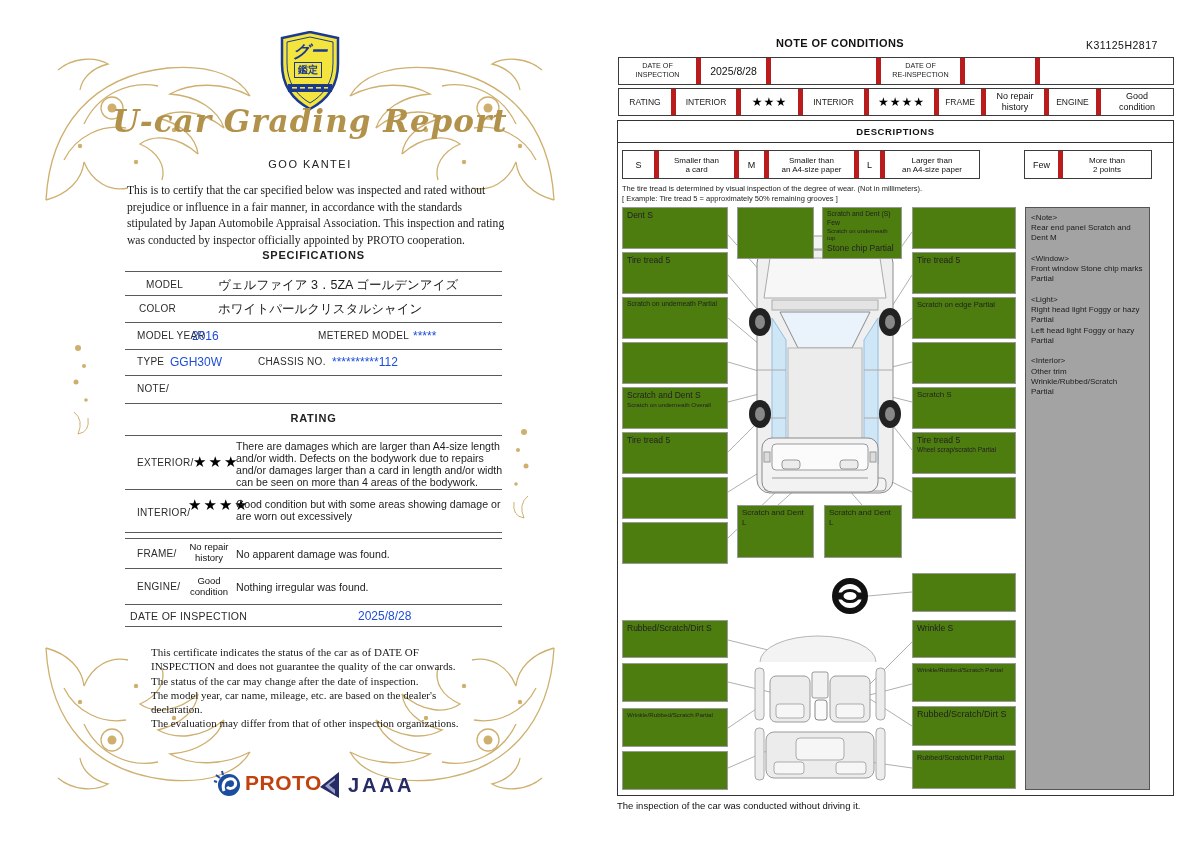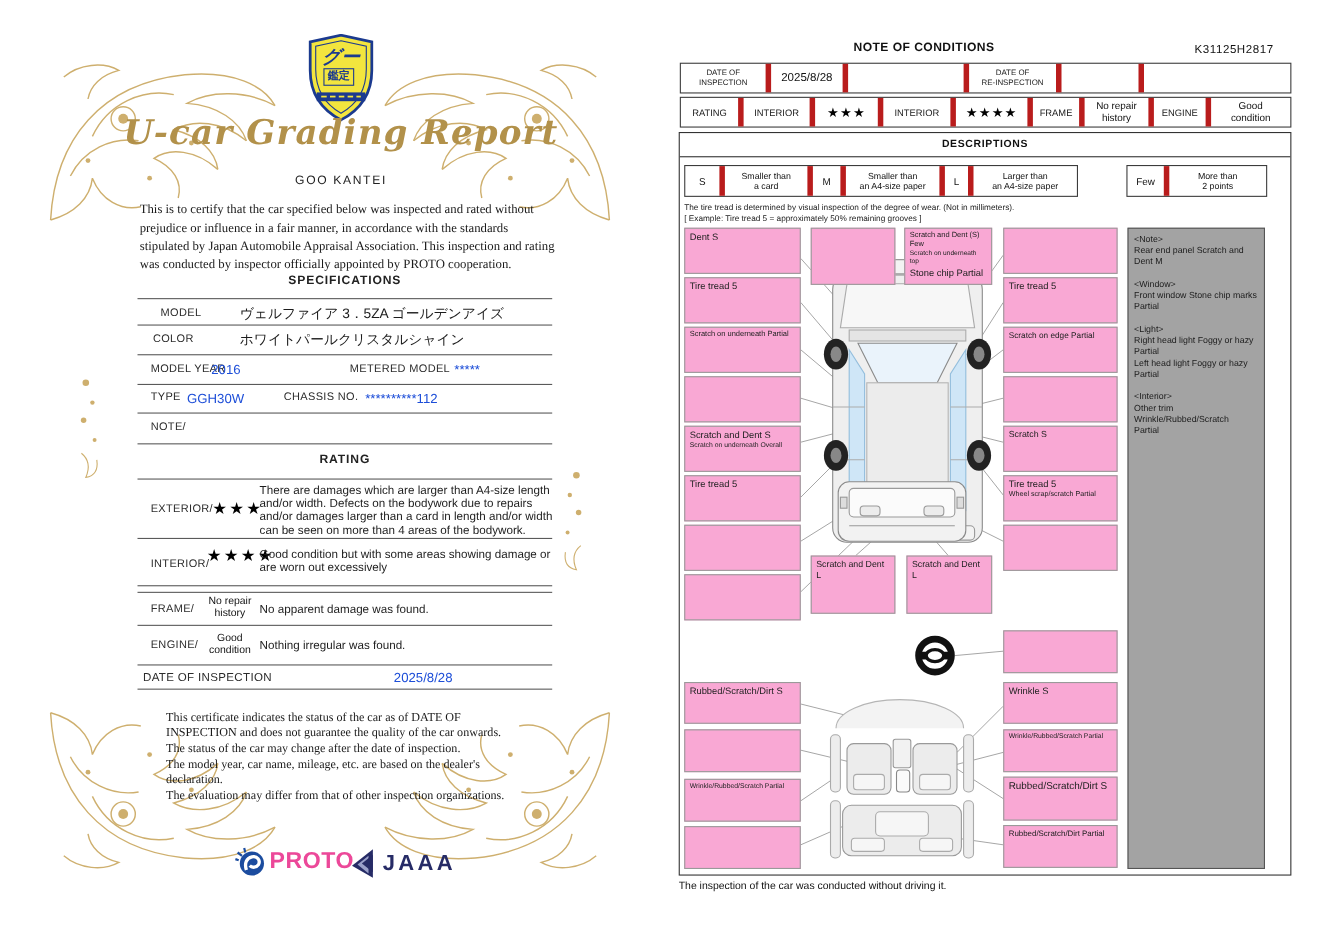--- a/index.html
+++ b/index.html
@@ -23,21 +23,21 @@
   .rp{font-family:"Liberation Sans",sans-serif;}
   .tbl{display:flex;border:1px solid #3c3c3c;background:#fff;}
   .cell{border-right:5px solid #b91c1c;display:flex;align-items:center;justify-content:center;
         box-sizing:border-box;}
   .cell:last-child{border-right:none;}
   .cell-lab{font-size:7.2px;color:#222;line-height:1.2;text-align:center;}
   .cell-val{font-size:10.5px;color:#111;}
   .cell-rt{font-size:8.5px;color:#222;}
   .cell-stars{font-size:12px;letter-spacing:1px;color:#000;}
   .cell-cond{font-size:9px;line-height:1.2;text-align:center;color:#111;}
-  .lbox{position:absolute;background:#f9a8d4;border:1px solid #9a9a9a;padding:2px 4px;
+  .lbox{position:absolute;background:#4d7c0f;border:1px solid #9a9a9a;padding:2px 4px;
         box-sizing:border-box;line-height:1.3;z-index:3;}
   .lbox span{display:block;color:#222;}
   .t85{font-size:8.5px;} .t8{font-size:8px;} .t75{font-size:7.5px;} .t72{font-size:7.2px;}
   .t68{font-size:6.8px;} .t65{font-size:6.5px;} .t62{font-size:6.2px;} .t6{font-size:6px;}
   .t9{font-size:9px;}
   .notepanel{font-size:8px;line-height:1.28;color:#1c1c1c;}
 </style>
 </head>
 <body>
 
@@ -162,21 +162,21 @@
 The status of the car may change after the date of inspection.
 The model year, car name, mileage, etc. are based on the dealer's
 declaration.
 The evaluation may differ from that of other inspection organizations.</div>
 
   <div class="abs" style="left:212px;top:768px;z-index:2">
     <svg width="30" height="30" viewBox="0 0 30 30" style="vertical-align:middle">
       <path d="M4,7 L8,10 M10,3 L11,7 M2,13 L5,14" stroke="#1b4c9f" stroke-width="2" fill="none"></path>
       <circle cx="17" cy="17" r="11" fill="#1b4c9f"></circle>
       <path d="M12,23 C10,17 12,12 17,11 C22,10 25,14 23,18 C21,21 17,21 15,19" stroke="#fff" stroke-width="3" fill="none"></path>
-    </svg><span style="font-size:21px;font-weight:800;color:#ec4899;letter-spacing:.5px;vertical-align:middle;margin-left:3px;">PROTO</span>
+    </svg><span style="font-size:21px;font-weight:800;color:#c2410c;letter-spacing:.5px;vertical-align:middle;margin-left:3px;">PROTO</span>
   </div>
   <div class="abs" style="left:318px;top:770px;z-index:2">
     <svg width="26" height="30" viewBox="0 0 26 30" style="vertical-align:middle">
       <path d="M2,17 L21,2 L21,28 Z" fill="#262b66"></path>
       <path d="M7,16 L17,8 L17,24 Z" fill="#9aa0c9"></path>
       <path d="M11,15 L21,7 L21,23 Z" fill="#262b66"></path>
     </svg><span style="font-size:20px;font-weight:bold;color:#262b66;letter-spacing:3px;vertical-align:middle;margin-left:4px;">JAAA</span>
   </div>
 
   <div class="abs ctr rp" style="left:700px;top:37px;width:280px;font-size:11px;font-weight:bold;letter-spacing:.4px;z-index:2">NOTE OF CONDITIONS</div>

